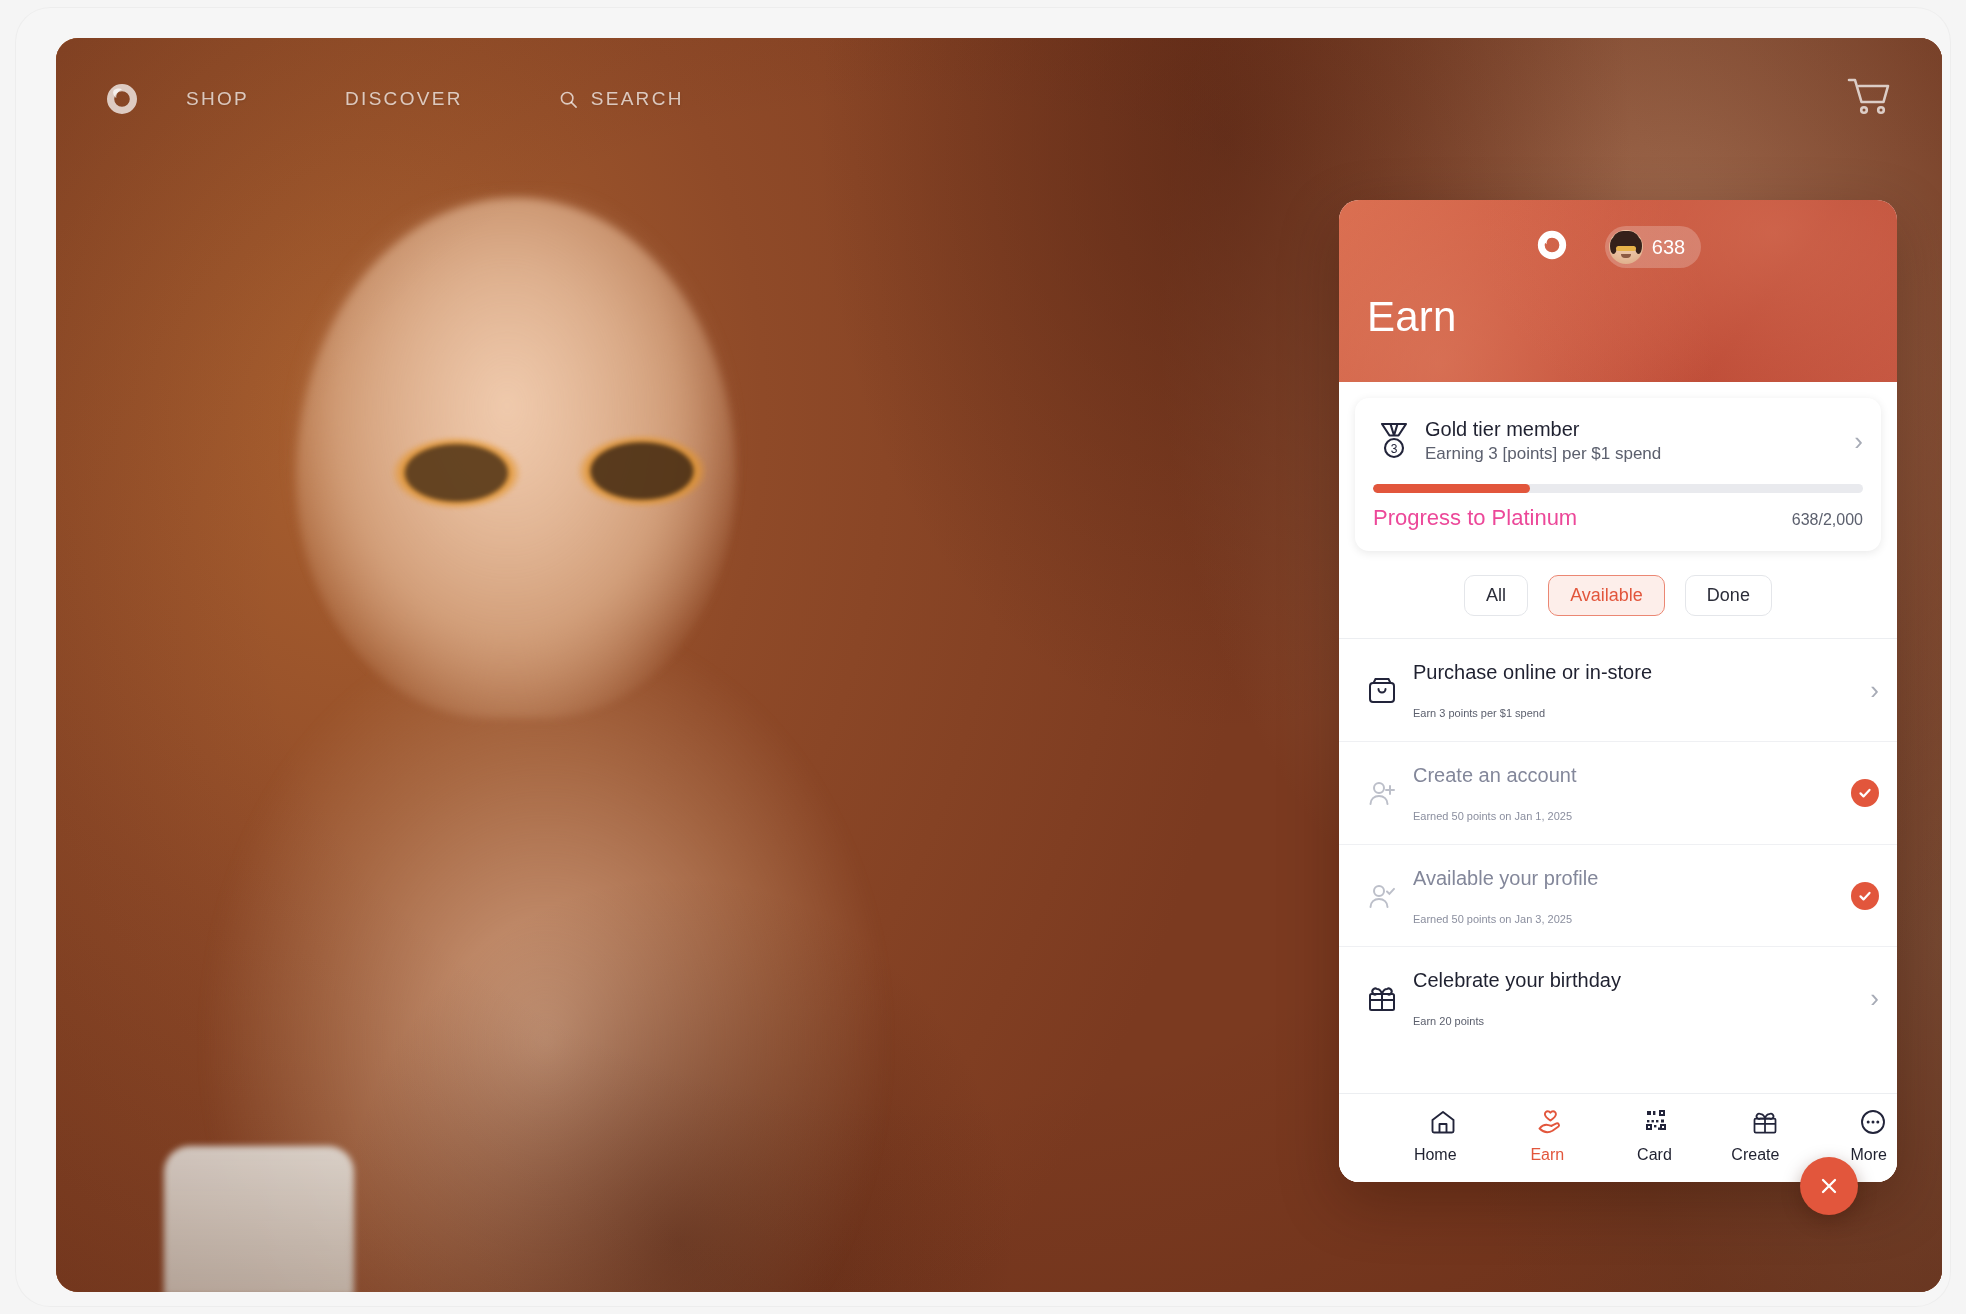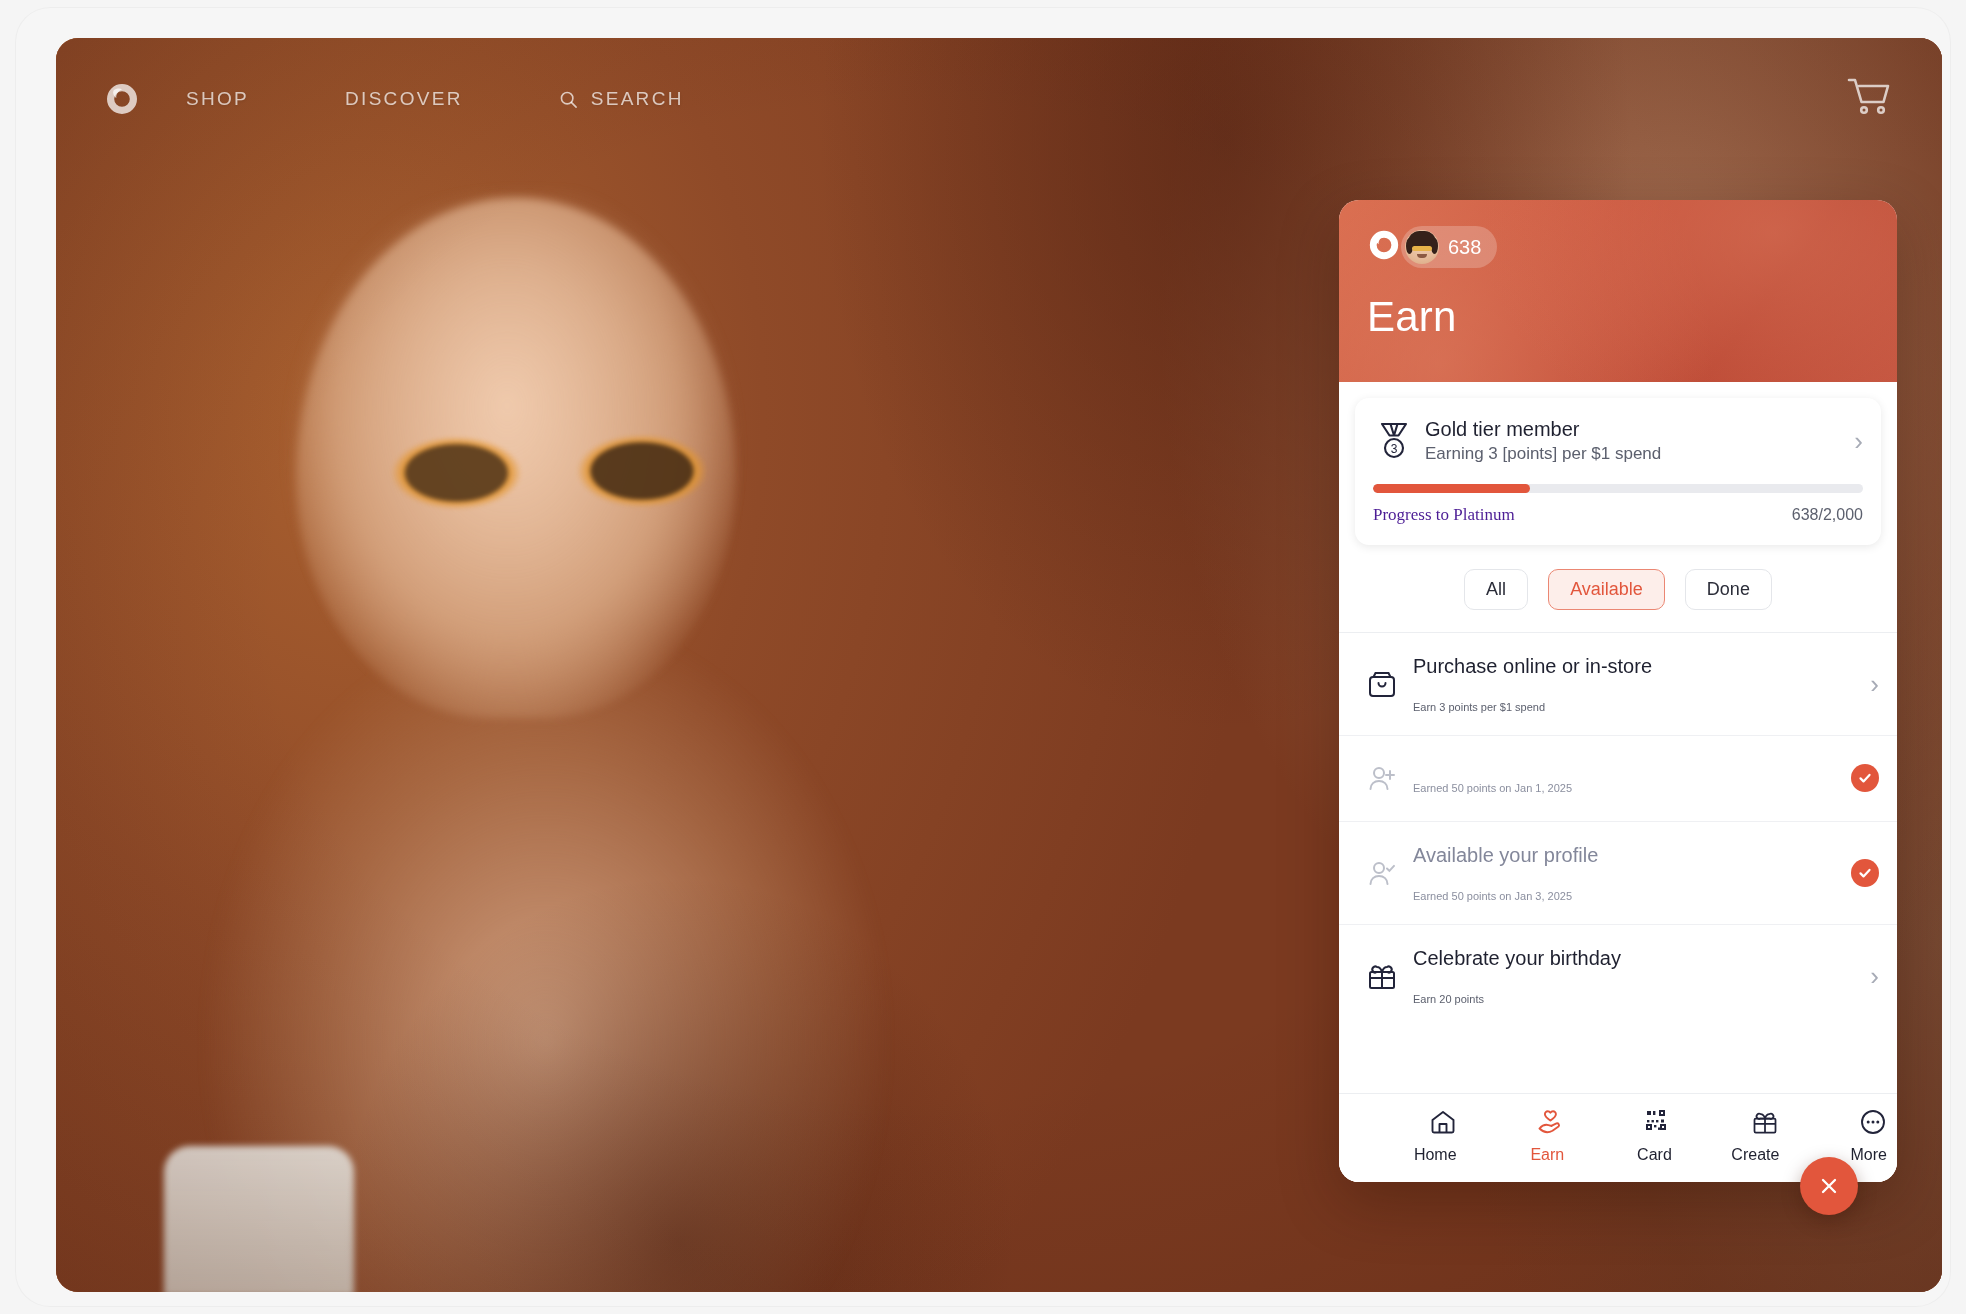--- a/index.html
+++ b/index.html
@@ -136,21 +136,21 @@
     position: relative;
     height: 182px;
     flex: 0 0 auto;
     background:
       radial-gradient(ellipse 420px 300px at 78% 18%, rgba(218,120,92,0.55) 0%, rgba(200,84,60,0) 70%),
       radial-gradient(ellipse 380px 420px at 18% 90%, rgba(226,134,104,0.5) 0%, rgba(214,104,76,0) 72%),
       linear-gradient(128deg, #d96a4c 0%, #c9543c 40%, #bb4733 72%, #c4543f 100%);
     padding: 26px 28px 0 28px;
   }
   #panel-header-top {
-    display: flex; align-items: flex-start; justify-content: flex-start;
+    display: flex; align-items: flex-start; justify-content: center; gap: 36px;
   }
   #panel-logo { width: 34px; height: 34px; margin-top: 2px; }
   #points-pill {
     display: flex; align-items: center; gap: 9px;
     background: rgba(255,255,255,0.22);
     border-radius: 999px;
     padding: 4px 16px 4px 4px;
     cursor: pointer;
   }
   #avatar {
@@ -222,21 +222,21 @@
   }
   #progress-fill {
     height: 100%;
     background: #e2563c;
     border-radius: 999px;
   }
   #progress-labels {
     display: flex; justify-content: space-between; align-items: baseline;
     margin-top: 12px;
   }
-  #progress-label { font-size: 17px; color: #4c1d95; font-family: Liberation Serif, serif; }
+  #progress-label { font-size: 22px; color: #ec4899; }
   #progress-count { font-size: 16px; color: #5c606e; }
 
   
   #filters {
     display: flex; gap: 20px;
     padding: 24px 18px 22px 18px;
     border-bottom: 1px solid #eceef1;
     flex: 0 0 auto;
     justify-content: center;
   }
@@ -436,20 +436,21 @@
 
           <div class="task-row done">
             <span class="task-icon">
               <svg width="32" height="32" viewBox="0 0 32 32" fill="none" stroke="#bcbfc9" stroke-width="2" stroke-linecap="round" aria-hidden="true">
                 <circle cx="13" cy="11" r="5"></circle>
                 <path d="M4.5 27c0-5 3.8-8 8.5-8s8.5 3 8.5 8"></path>
                 <path d="M24 9v8M20 13h8"></path>
               </svg>
             </span>
             <span class="task-texts">
+              <div class="task-title">Create an account</div>
               <div class="task-sub">Earned 50 points on Jan 1, 2025</div>
             </span>
             <span class="check-badge">
               <svg width="16" height="16" viewBox="0 0 16 16" aria-hidden="true">
                 <path d="M3.5 8.4l3 3 6-6.5" fill="none" stroke="#fff" stroke-width="2.2" stroke-linecap="round" stroke-linejoin="round"></path>
               </svg>
             </span>
           </div>
 
           <div class="task-row done">

